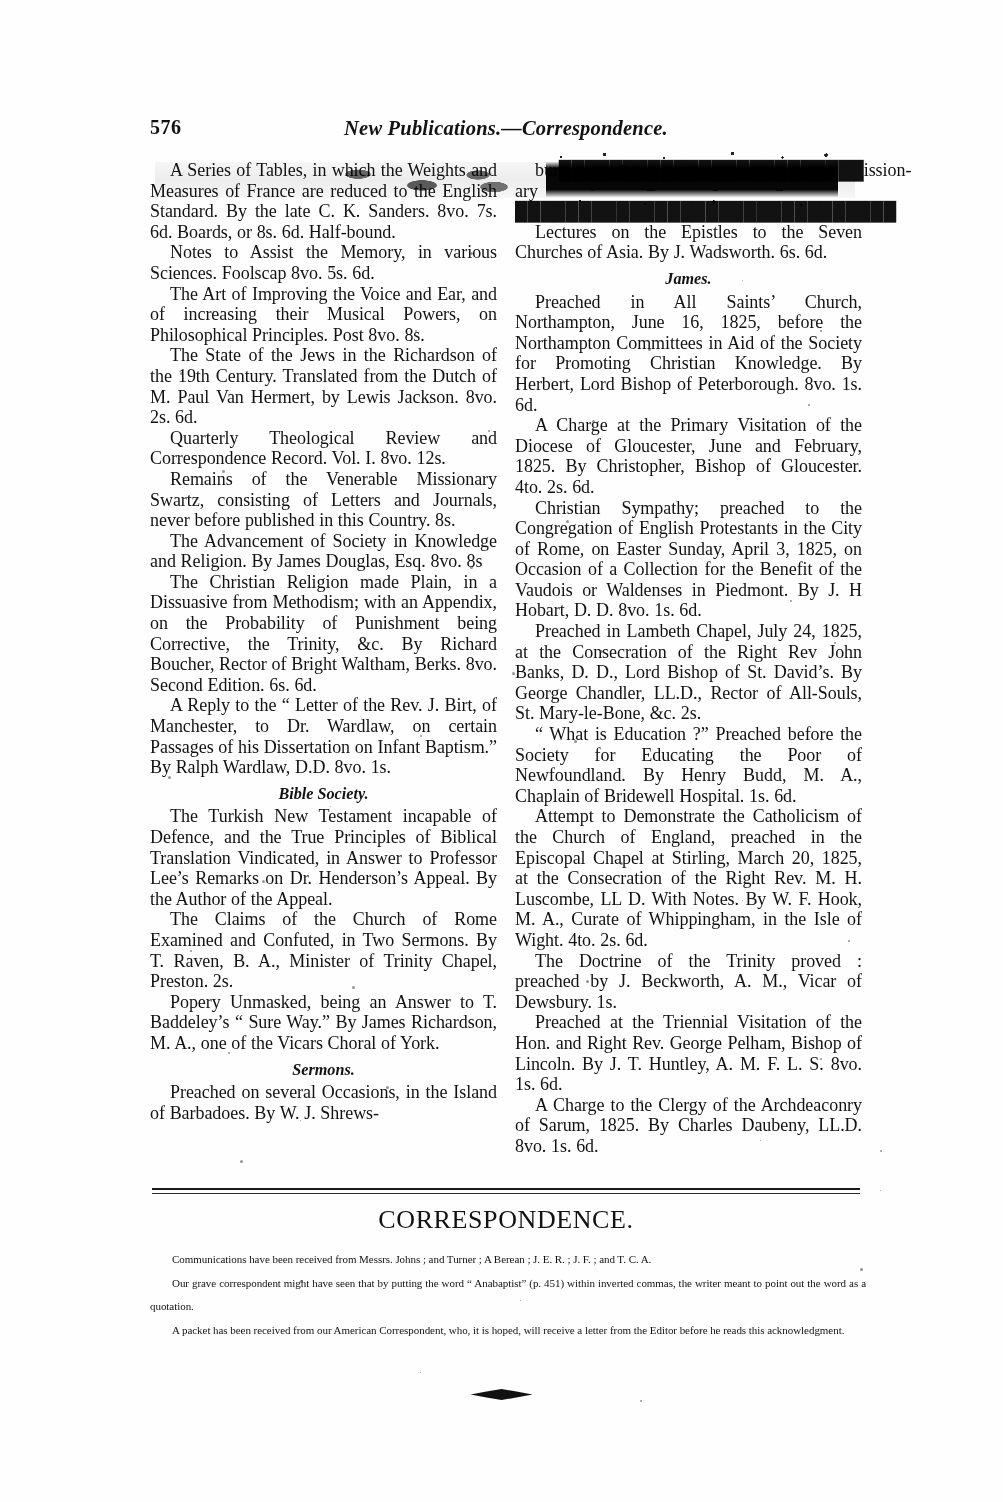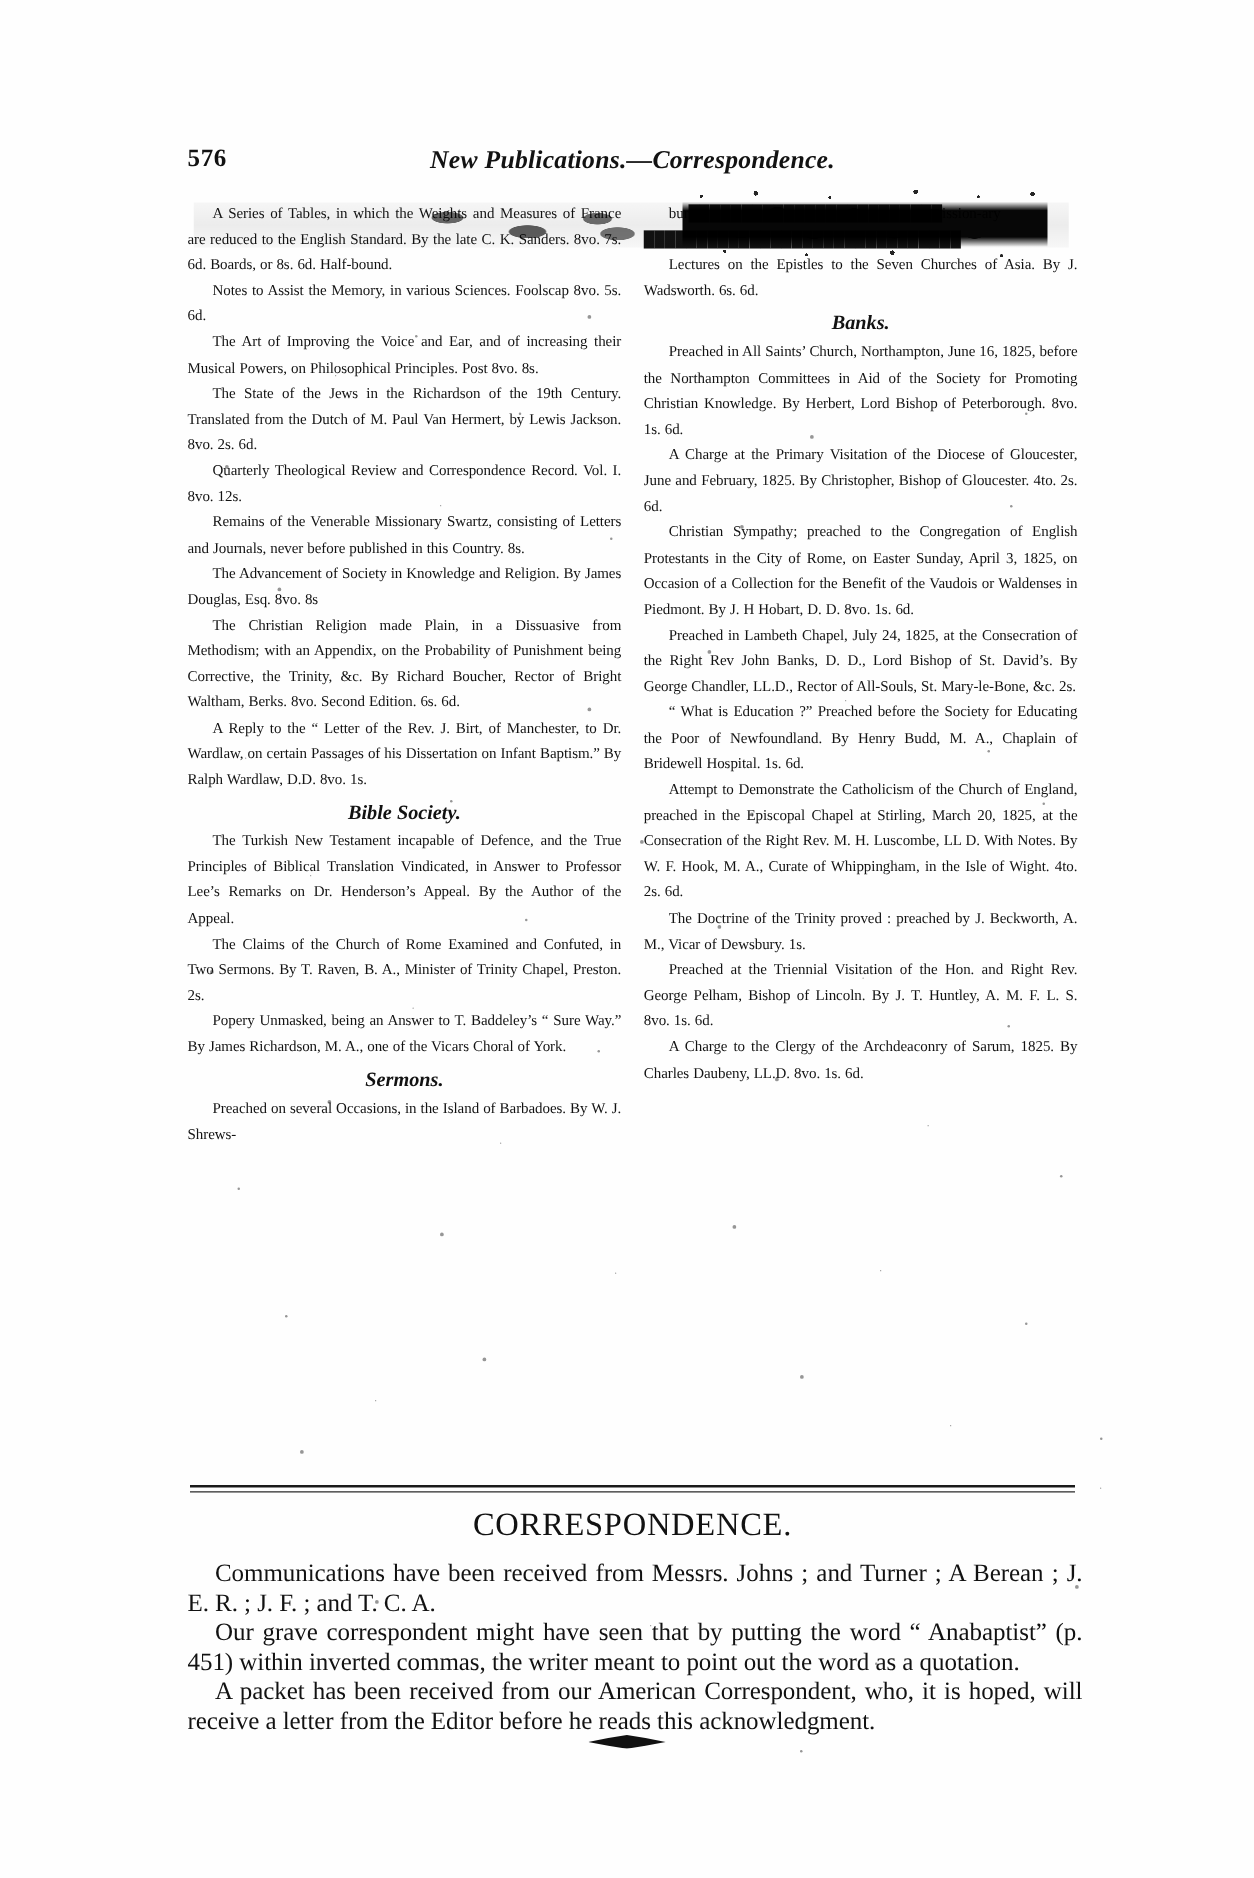--- a/index.html
+++ b/index.html
@@ -59,21 +59,21 @@
     top: 160px;
     width: 712px;
     display: flex;
     gap: 18px;
   }
   .col {
     width: 347px;
   }
 
   .entry {
-    font-size: 12px;
+    font-size: 18px;
     line-height: 20.6px;
     text-align: justify;
     text-indent: 20px;
     margin: 0 0 0 0;
     letter-spacing: -0.05px;
     word-spacing: 0.3px;
   }
   .subhead {
     font-style: italic;
     font-weight: 700;
@@ -113,21 +113,21 @@
     letter-spacing: 0.6px;
   }
 
   .corr-body {
     position: absolute;
     left: 150px;
     top: 1248px;
     width: 716px;
   }
   .corr-p {
-    font-size: 20px;
+    font-size: 11px;
     line-height: 23.5px;
     text-align: justify;
     text-indent: 22px;
     margin: 0;
     letter-spacing: -0.05px;
   }
 
   
   .ornament {
     position: absolute;
@@ -242,21 +242,21 @@
         <div class="subhead">Bible Society.</div>
         <div class="entry">The Turkish New Testament incapable of Defence, and the True Principles of Biblical Translation Vindicated, in Answer to Professor Lee’s Remarks on Dr. Henderson’s Appeal. By the Author of the Appeal.</div>
         <div class="entry">The Claims of the Church of Rome Examined and Confuted, in Two Sermons. By T. Raven, B. A., Minister of Trinity Chapel, Preston. 2s.</div>
         <div class="entry">Popery Unmasked, being an Answer to T. Baddeley’s “ Sure Way.” By James Richardson, M. A., one of the Vicars Choral of York.</div>
         <div class="subhead">Sermons.</div>
         <div class="entry">Preached on several Occasions, in the Island of Barbadoes. By W. J. Shrews-</div>
       </div>
     <div class="col" id="right-col">
         <div class="entry">bur████████████████████████ission-ary ██████████████████████████████</div>
         <div class="entry">Lectures on the Epistles to the Seven Churches of Asia. By J. Wadsworth. 6s. 6d.</div>
-        <div class="subhead">Banks.</div>
+        <div class="subhead">James.</div>
         <div class="entry">Preached in All Saints’ Church, Northampton, June 16, 1825, before the Northampton Committees in Aid of the Society for Promoting Christian Knowledge. By Herbert, Lord Bishop of Peterborough. 8vo. 1s. 6d.</div>
         <div class="entry">A Charge at the Primary Visitation of the Diocese of Gloucester, June and February, 1825. By Christopher, Bishop of Gloucester. 4to. 2s. 6d.</div>
         <div class="entry">Christian Sympathy; preached to the Congregation of English Protestants in the City of Rome, on Easter Sunday, April 3, 1825, on Occasion of a Collection for the Benefit of the Vaudois or Waldenses in Piedmont. By J. H Hobart, D. D. 8vo. 1s. 6d.</div>
         <div class="entry">Preached in Lambeth Chapel, July 24, 1825, at the Consecration of the Right Rev John Banks, D. D., Lord Bishop of St. David’s. By George Chandler, LL.D., Rector of All-Souls, St. Mary-le-Bone, &amp;c. 2s.</div>
         <div class="entry">“ What is Education ?” Preached before the Society for Educating the Poor of Newfoundland. By Henry Budd, M. A., Chaplain of Bridewell Hospital. 1s. 6d.</div>
         <div class="entry">Attempt to Demonstrate the Catholicism of the Church of England, preached in the Episcopal Chapel at Stirling, March 20, 1825, at the Consecration of the Right Rev. M. H. Luscombe, LL D. With Notes. By W. F. Hook, M. A., Curate of Whippingham, in the Isle of Wight. 4to. 2s. 6d.</div>
         <div class="entry">The Doctrine of the Trinity proved : preached by J. Beckworth, A. M., Vicar of Dewsbury. 1s.</div>
         <div class="entry">Preached at the Triennial Visitation of the Hon. and Right Rev. George Pelham, Bishop of Lincoln. By J. T. Huntley, A. M. F. L. S. 8vo. 1s. 6d.</div>
         <div class="entry">A Charge to the Clergy of the Archdeaconry of Sarum, 1825. By Charles Daubeny, LL.D. 8vo. 1s. 6d.</div>
       </div>

